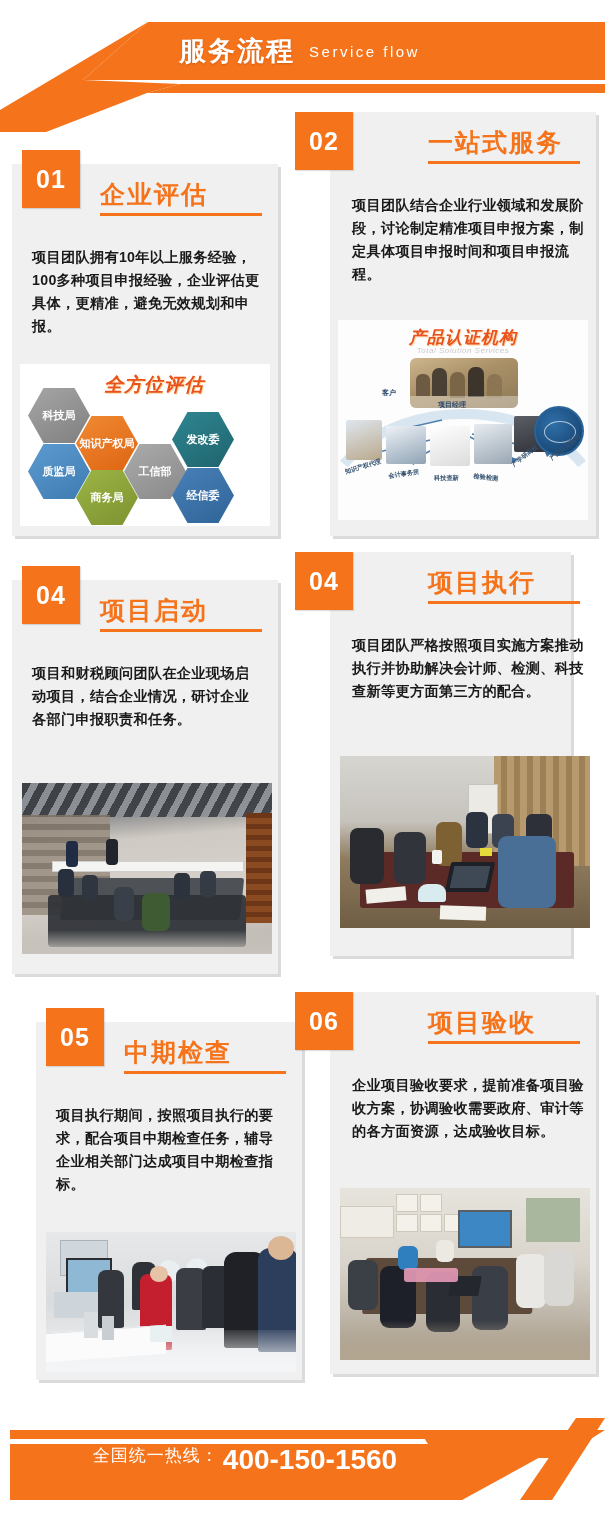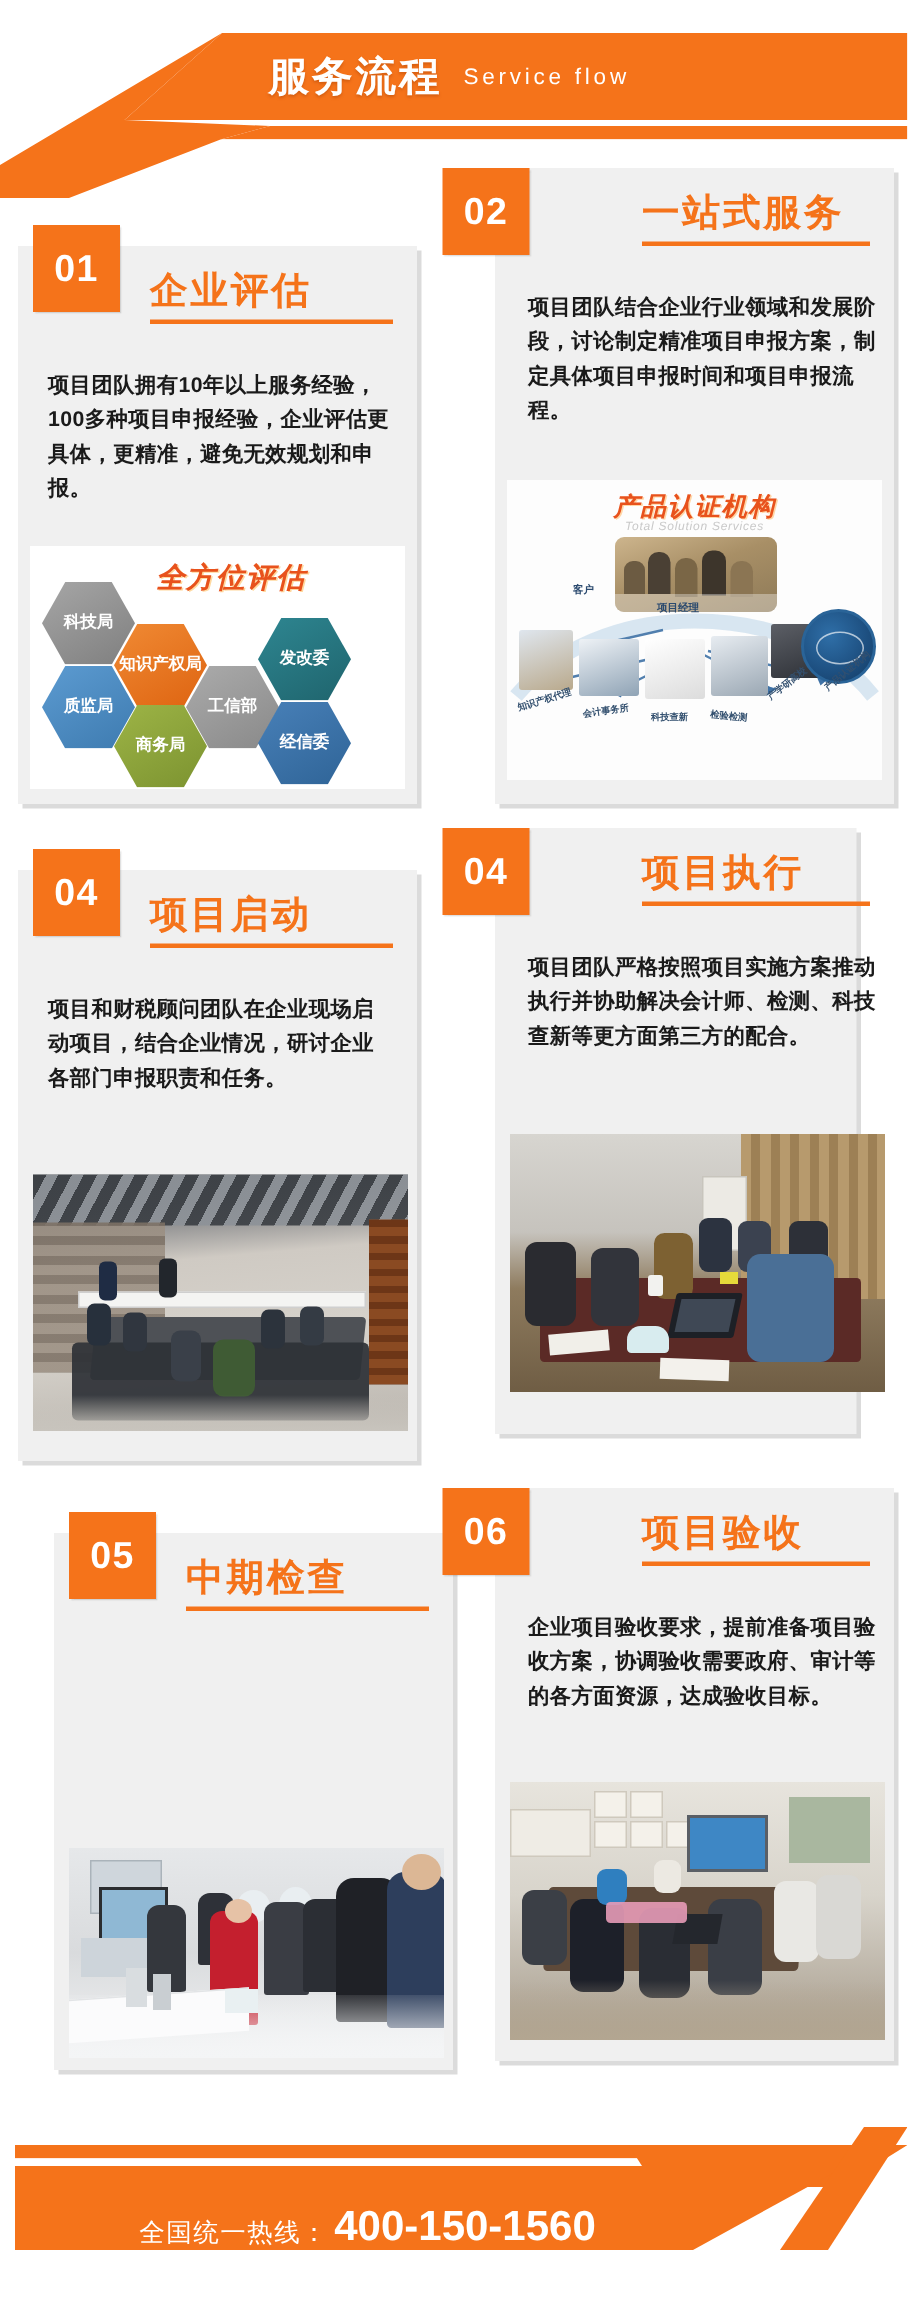--- a/index.html
+++ b/index.html
@@ -127,21 +127,21 @@
     background:#F5731A;
     clip-path:polygon(0 0,435px 0,465px 0,554px 0,452px 56px,0 56px);
   }
   .ft-wedge{
     position:absolute;left:430px;top:0;width:175px;height:90px;
     background:#F5731A;
     clip-path:polygon(146px 0,175px 0,122px 82px,90px 82px);
   }
   .ft-txt{
     position:absolute;left:10px;top:26px;width:470px;height:56px;
-    display:flex;align-items:flex-end;justify-content:center;
+    display:flex;align-items:flex-start;justify-content:center;
   }
   .ft-label{color:#ffffff;font-size:17px;letter-spacing:1px;}
   .ft-num{color:#ffffff;font-size:28px;font-weight:bold;letter-spacing:0px;margin-left:4px;}
 </style>
 </head>
 <body>
 
 <div class="page">
 
   <div class="header">
@@ -304,20 +304,21 @@
       <div style="position:absolute;left:100px;top:150px;width:46px;height:14px;background:#f3f1ec;transform:rotate(2deg);"></div>
     </div>
   </div>
 
   <div class="card" style="left:12px;top:1022px;width:266px;height:358px;margin-left:24px;">
     <div class="badge" style="left:10px;top:-14px;width:58px;height:58px;">05</div>
     <div class="ctitle-wrap" style="left:88px;top:18px;width:162px;">
       <div class="ctitle">中期检查</div>
       <div class="ctitle-rule"></div>
     </div>
+    <div class="cbody" style="left:20px;top:82px;width:230px;">项目执行期间，按照项目执行的要求，配合项目中期检查任务，辅导企业相关部门达成项目中期检查指标。</div>
 
     <div class="photo" style="left:10px;top:210px;width:250px;height:140px;">
       <div class="ph-in" style="background:linear-gradient(180deg,#e6e8ea 0%,#d9dbdd 50%,#f2f3f4 100%);"></div>
       <div style="position:absolute;left:14px;top:8px;width:46px;height:34px;background:#cfd6dc;border:1px solid #aab3ba;"></div>
       <div style="position:absolute;left:20px;top:26px;width:42px;height:32px;background:#8fb8d4;border:2px solid #2b2d30;"></div>
       <div style="position:absolute;left:8px;top:60px;width:54px;height:26px;background:#cdd4da;"></div>
       <div style="position:absolute;left:112px;top:28px;width:22px;height:22px;border-radius:50%;background:#e9eef1;"></div>
       <div style="position:absolute;left:140px;top:26px;width:22px;height:24px;border-radius:50%;background:#e9eef1;"></div>
       <div style="position:absolute;left:52px;top:38px;width:26px;height:58px;background:#34373d;border-radius:8px 8px 2px 2px;"></div>
       <div style="position:absolute;left:86px;top:30px;width:24px;height:48px;background:#2e3138;border-radius:8px 8px 2px 2px;"></div>

